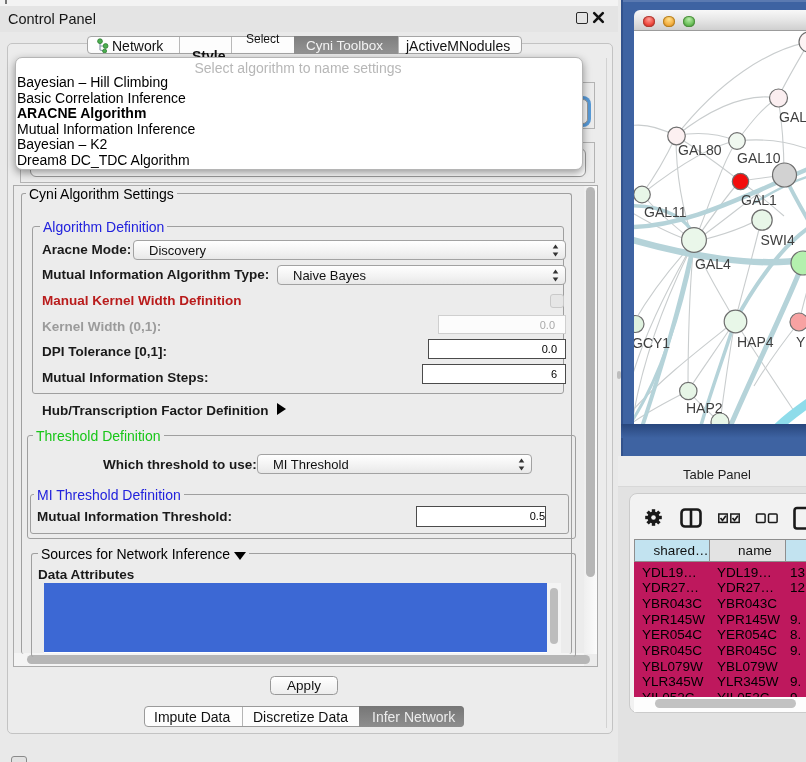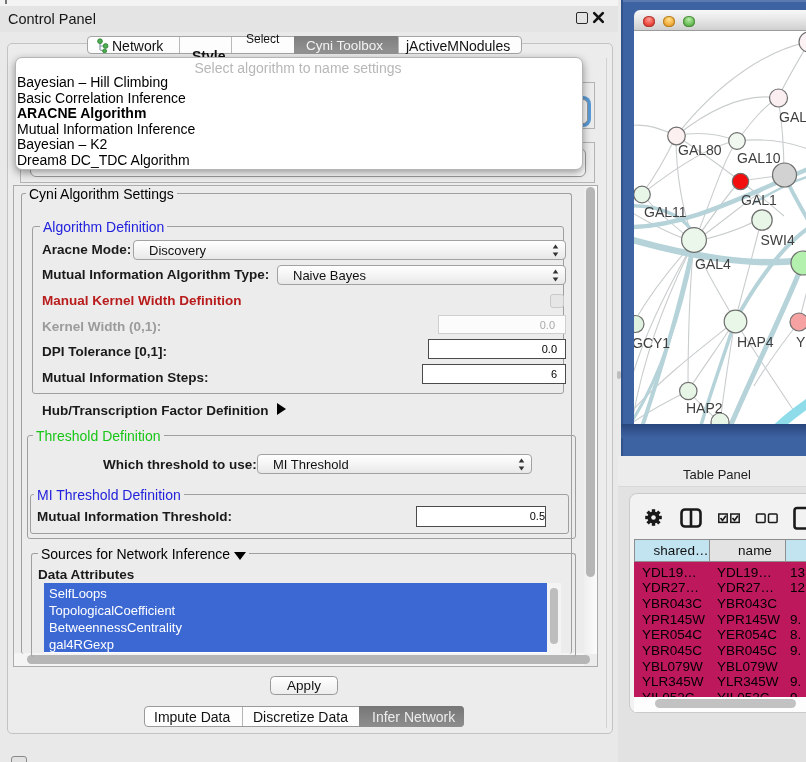--- a/index.html
+++ b/index.html
@@ -120,21 +120,20 @@
 <div class="blbl" style="left:37px;top:509px;">Mutual Information Threshold:</div>
 <div class="tfield" style="left:416px;top:505.5px;width:130px;height:21px;border:1.5px solid #4b4b4b;line-height:19px;box-sizing:border-box;">0.5</div>
 
 <div class="gbox" style="left:31px;top:552.5px;width:543px;height:103px;border-bottom:none;"></div>
 <div class="gttl" style="left:38px;top:546px;color:#000;">Sources for Network Inference <span style="display:inline-block;width:0;height:0;border-top:8px solid #000;border-left:6px solid transparent;border-right:6px solid transparent;vertical-align:-1px;"></span></div>
 
 <div class="blbl" style="left:38px;top:567px;">Data Attributes</div>
 
 <div class="abs" style="left:44px;top:583px;width:517px;height:70px;background:#ffffff;overflow:hidden;">
   <div class="abs" style="left:0;top:0;width:503px;height:69px;background:#3c68d4;"></div>
-  <div class="abs" style="left:5px;top:1.5px;font-size:13px;color:#fff;line-height:17.2px;">SelfLoops<br>TopologicalCoefficient<br>BetweennessCentrality<br>gal4RGexp</div>
   <div class="abs" style="left:503px;top:0;width:14px;height:70px;background:#f4f4f4;"></div>
   <div class="abs" style="left:505.5px;top:5px;width:8px;height:56px;background:#bdbdbd;border-radius:4px;"></div>
 </div>
 
 <div class="abs" style="left:270px;top:675.5px;width:68px;height:19px;border:1px solid #989898;border-radius:4.5px;background:linear-gradient(#ffffff,#ededed);box-sizing:border-box;text-align:center;font-size:13.5px;color:#111;line-height:17px;font-weight:500;">Apply</div>
 
 <div class="abs" style="left:144px;top:706px;width:320px;height:21px;background:#fdfdfd;border:1px solid #9a9a9a;border-radius:4px;box-sizing:border-box;"></div>
 <div class="abs" style="left:242px;top:707px;width:1px;height:19px;background:#b5b5b5;"></div>
 <div class="abs" style="left:359px;top:706px;width:105px;height:21px;background:linear-gradient(#767676,#8e8e8e);border-radius:0 4px 4px 0;"></div>
 <div class="lbl" style="left:154px;top:709px;font-weight:500;font-size:14px;">Impute Data</div>

